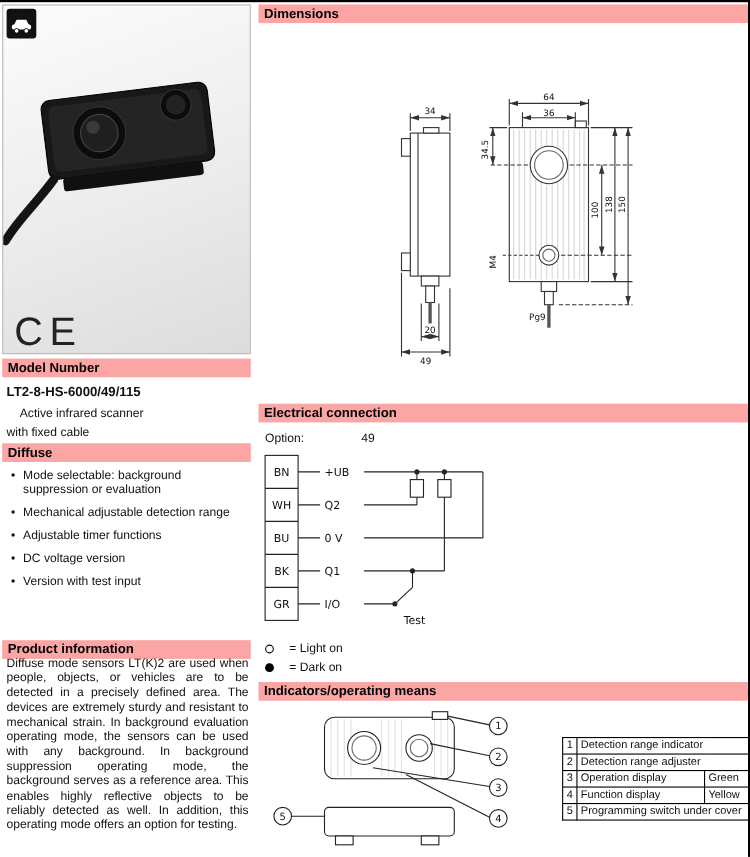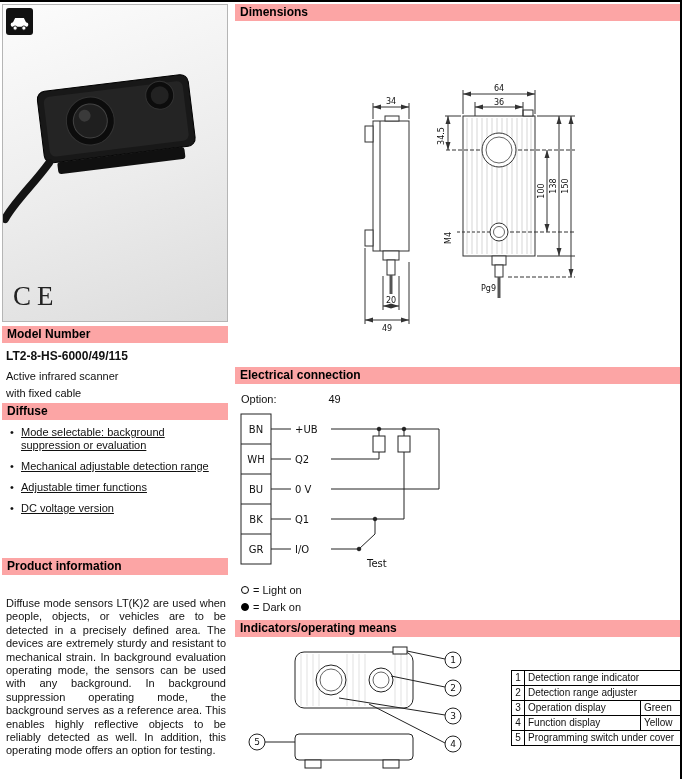--- a/index.html
+++ b/index.html
@@ -20,38 +20,38 @@
     position: absolute; left: 2px; top: 2px; width: 226px; height: 318px;
     border: 1px solid #b5b5b5;
     background: linear-gradient(160deg, #fcfcfc 0%, #ececec 55%, #dcdcdc 100%);
   }
   .corner-icon {
     position: absolute; left: 3px; top: 3px; width: 27px; height: 27px;
     background: #111; border-radius: 3px; display: flex; align-items: center;
     justify-content: center;
   }
   .ce-mark {
-    position: absolute; left: 10px; top: 276px; font-size: 27px;
-    letter-spacing: 6px; color: #222; font-family: Liberation Serif, serif;
+    position: absolute; left: 10px; top: 276px; font-size: 36px;
+    letter-spacing: 6px; color: #222; font-family: Liberation Sans, sans-serif;
   }
   .model-number { position: absolute; left: 6px; top: 347px; font-size: 12px; font-weight: bold; }
-  .desc1 { position: absolute; left: 6px; top: 368px; font-size: 11px; }
+  .desc1 { position: absolute; left: 18px; top: 368px; font-size: 11px; }
   .desc2 { position: absolute; left: 6px; top: 385px; font-size: 11px; }
-  .features-list { position: absolute; left: 8px; top: 424px; width: 216px; list-style: none; text-decoration: underline; }
+  .features-list { position: absolute; left: 8px; top: 424px; width: 216px; list-style: none; }
   .features-list li {
     position: relative; padding-left: 13px; font-size: 11px; line-height: 13px;
     margin-bottom: 8px; text-align: left;
   }
   .features-list li::before { content: "\2022"; position: absolute; left: 2px; top: 0; }
   .product-text {
     position: absolute; left: 6px; top: 595px; width: 220px; font-size: 11px;
     line-height: 13.4px; text-align: justify;
   }
   
-  .legend-row { position: absolute; left: 241px; font-size: 11px; display: flex; align-items: center; gap: 4px; }
+  .legend-row { position: absolute; left: 241px; font-size: 11px; display: flex; align-items: center; gap: 14px; }
   .circle-open { width: 8px; height: 8px; border: 1.6px solid #000; border-radius: 50%; background: #fff; display: inline-block; }
   .circle-filled { width: 8px; height: 8px; border: 1.6px solid #000; border-radius: 50%; background: #000; display: inline-block; }
   .option-line { position: absolute; left: 241px; top: 391px; font-size: 11px; }
   .option-line .val { margin-left: 52px; }
   .ind-table { position: absolute; left: 511px; top: 668px; width: 170px; border-collapse: collapse; font-size: 10px; }
   .ind-table td { border: 1px solid #000; padding: 1px 3px; vertical-align: top; line-height: 12px; }
   .ind-table td.num { width: 13px; text-align: center; }
   .ind-table td.val { width: 40px; }
   svg text { font-family: "DejaVu Sans", sans-serif; fill: #111; }
   .dim { font-size: 8px; }
@@ -91,23 +91,24 @@
   <div class="model-number">LT2-8-HS-6000/49/115</div>
   <div class="desc1">Active infrared scanner</div>
   <div class="desc2">with fixed cable</div>
 
   <div class="bar" style="left:2px; top:401px; width:226px;">Diffuse</div>
   <ul class="features-list">
     <li>Mode selectable: background suppression or evaluation</li>
     <li>Mechanical adjustable detection range</li>
     <li>Adjustable timer functions</li>
     <li>DC voltage version</li>
+    <li>Version with test input</li>
   </ul>
 
-  <div class="bar" style="left:2px; top:556px; width:226px;">Product information</div>
+  <div class="bar" style="left:2px; top:580px; width:226px;">Product information</div>
   <div class="product-text">Diffuse mode sensors LT(K)2 are used when people, objects, or vehicles are to be detected in a precisely defined area. The devices are extremely sturdy and resistant to mechanical strain. In background evaluation operating mode, the sensors can be used with any background. In background suppression operating mode, the background serves as a reference area. This enables highly reflective objects to be reliably detected as well. In addition, this operating mode offers an option for testing.</div>
 
   <div class="bar" style="left:235px; top:2px; width:447px;">Dimensions</div>
 
   <svg class="abs" style="left:235px; top:24px;" width="447" height="336" viewBox="0 0 447 336">
     <defs>
       <marker id="arr" markerWidth="9" markerHeight="7" refX="8" refY="3" orient="auto-start-reverse">
         <path d="M0,0.5 L8,3 L0,5.5 z" fill="#333"></path>
       </marker>
     </defs>

